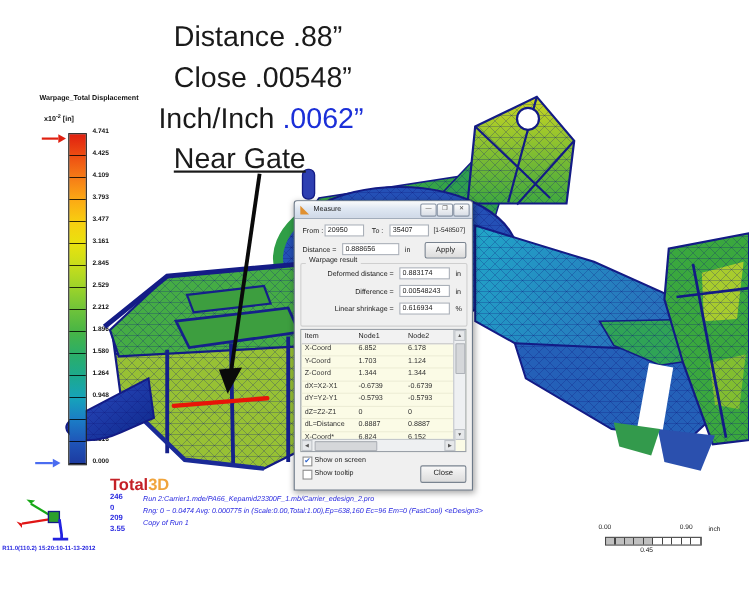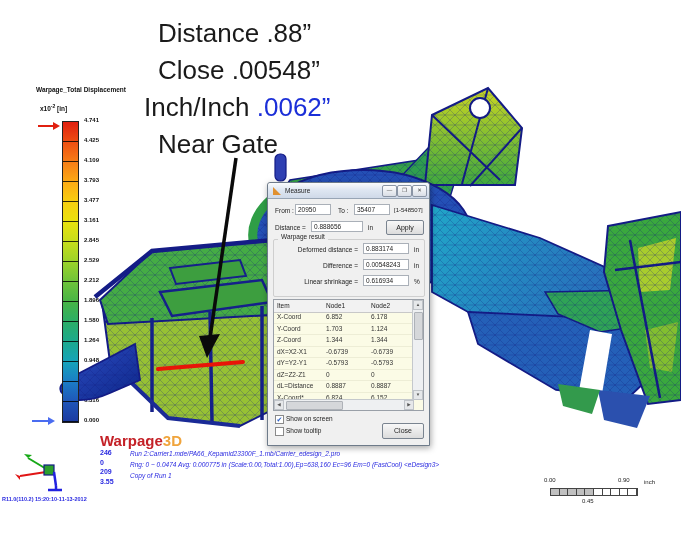--- a/index.html
+++ b/index.html
@@ -173,21 +173,21 @@
 
   <g>
     <line x1="236" y1="158" x2="210" y2="338" stroke="#0a0a0a" stroke-width="3.5"></line>
     <path d="M199,336 L220,334 L207,358 Z" fill="#0a0a0a"></path>
   </g>
 </svg>
 
 <div class="abs ann" style="left:158px;top:18px;">Distance .88”</div>
 <div class="abs ann" style="left:158px;top:55px;">Close .00548”</div>
 <div class="abs ann" style="left:144px;top:92px;"><span>Inch/Inch </span><span class="blue">.0062”</span></div>
-<div class="abs ann" style="left:158px;top:129px;">Near Gate</div>
+<div class="abs ann" style="left:158px;top:129px;text-decoration:underline;">Near Gate</div>
 
 <div class="abs lg-title" style="left:36px;top:86px;">Warpage_Total Displacement</div>
 <div class="abs lg-units" style="left:40px;top:103px;"><span>x10</span><sup>-2</sup><span> [in]</span></div>
 <div class="abs lg-bar"></div>
 <div>
   <span class="lg-label" style="top:117px;">4.741</span>
   <span class="lg-label" style="top:137px;">4.425</span>
   <span class="lg-label" style="top:157px;">4.109</span>
   <span class="lg-label" style="top:177px;">3.793</span>
   <span class="lg-label" style="top:197px;">3.477</span>
@@ -300,21 +300,21 @@
     </div>
   </div>
 
   <div class="cb" style="left:7px;top:232px;">✔</div>
   <span class="lbl" style="left:18px;top:232px;">Show on screen</span>
   <div class="cb" style="left:7px;top:244px;color:transparent;"></div>
   <span class="lbl" style="left:18px;top:244px;">Show tooltip</span>
   <div class="btn" style="left:114px;top:240px;width:40px;height:14px;font-size:7px;line-height:14px;">Close</div>
 </div>
 
-<div class="abs logo"><span class="red">Warpage</span><span class="org"></span><span class="org">3D</span></div>
+<div class="abs logo"><span class="red">Total</span><span class="org"></span><span class="org">3D</span></div>
 
 <span class="stat-num" style="top:449px;">246</span>
 <span class="stat-num" style="top:459px;">0</span>
 <span class="stat-num" style="top:468px;">209</span>
 <span class="stat-num" style="top:478px;">3.55</span>
 
 <span class="stat-line" style="top:450px;">Run 2:Carrier1.mde/PA66_Kepamid23300F_1.mb/Carrier_edesign_2.pro</span>
 <span class="stat-line" style="top:461px;">Rng: 0 ~ 0.0474   Avg: 0.000775 in (Scale:0.00,Total:1.00),Ep=638,160 Ec=96 Em=0 (FastCool) &lt;eDesign3&gt;</span>
 <span class="stat-line" style="top:472px;">Copy of Run 1</span>
 

